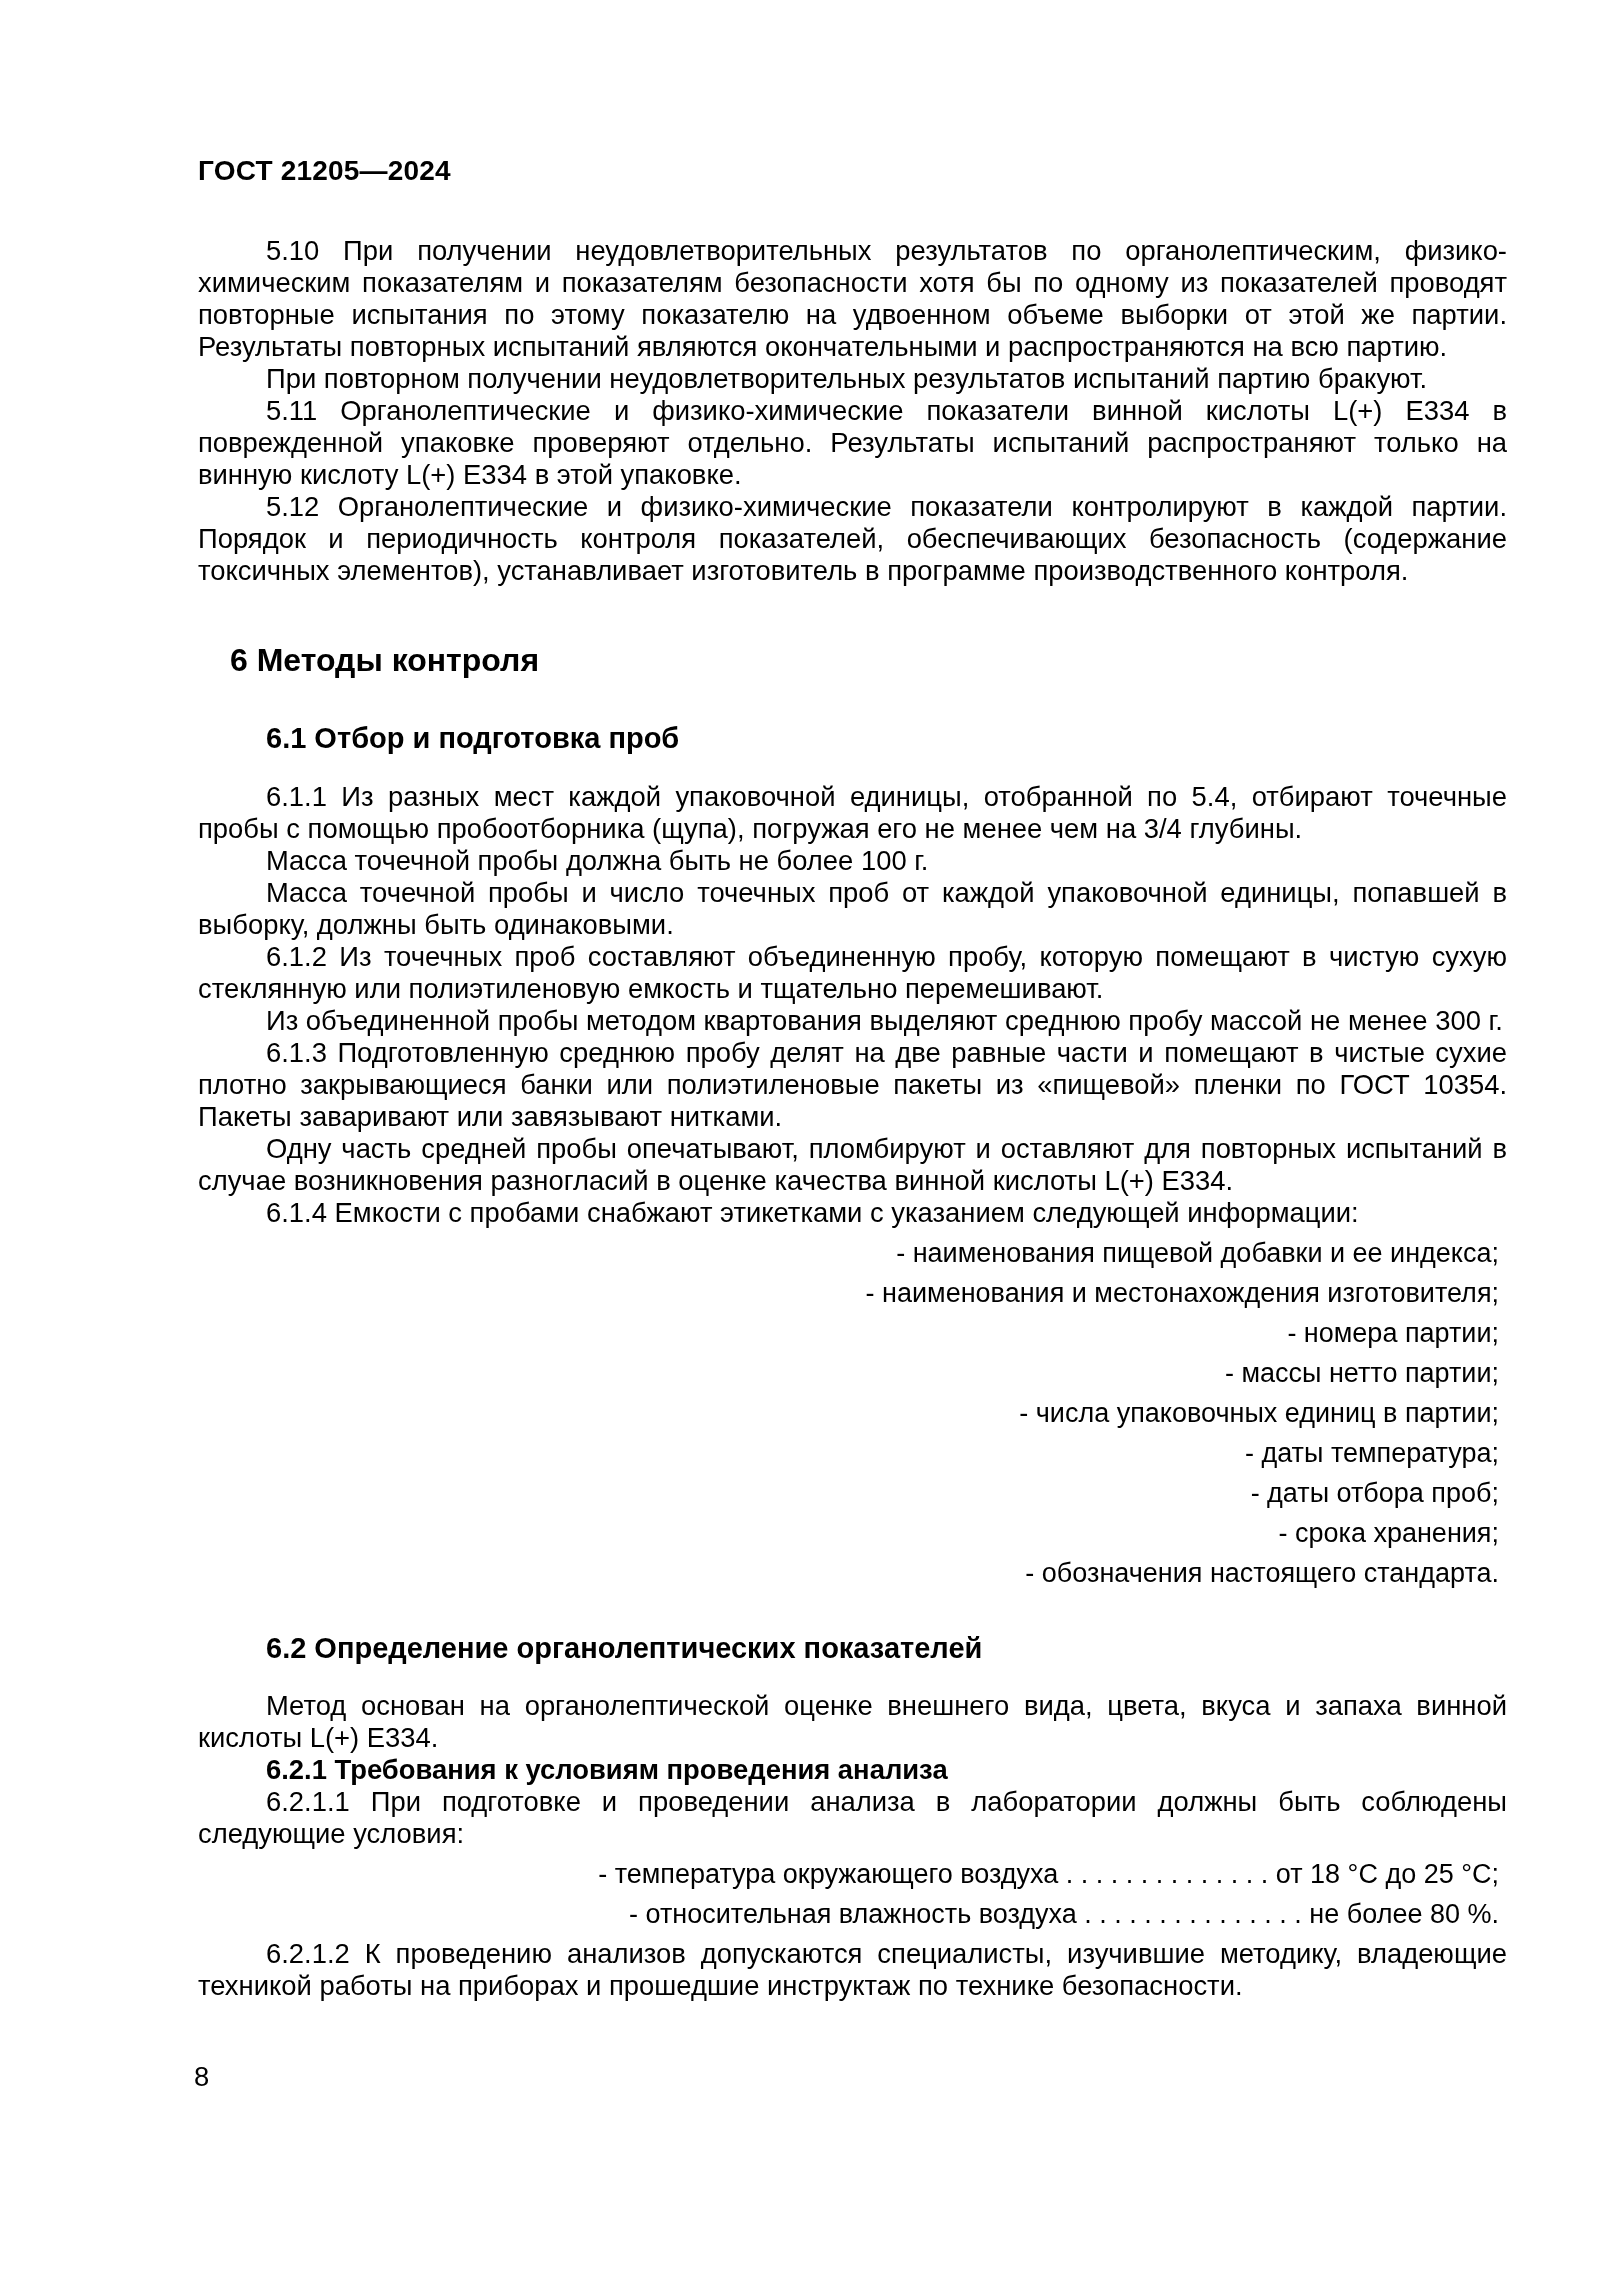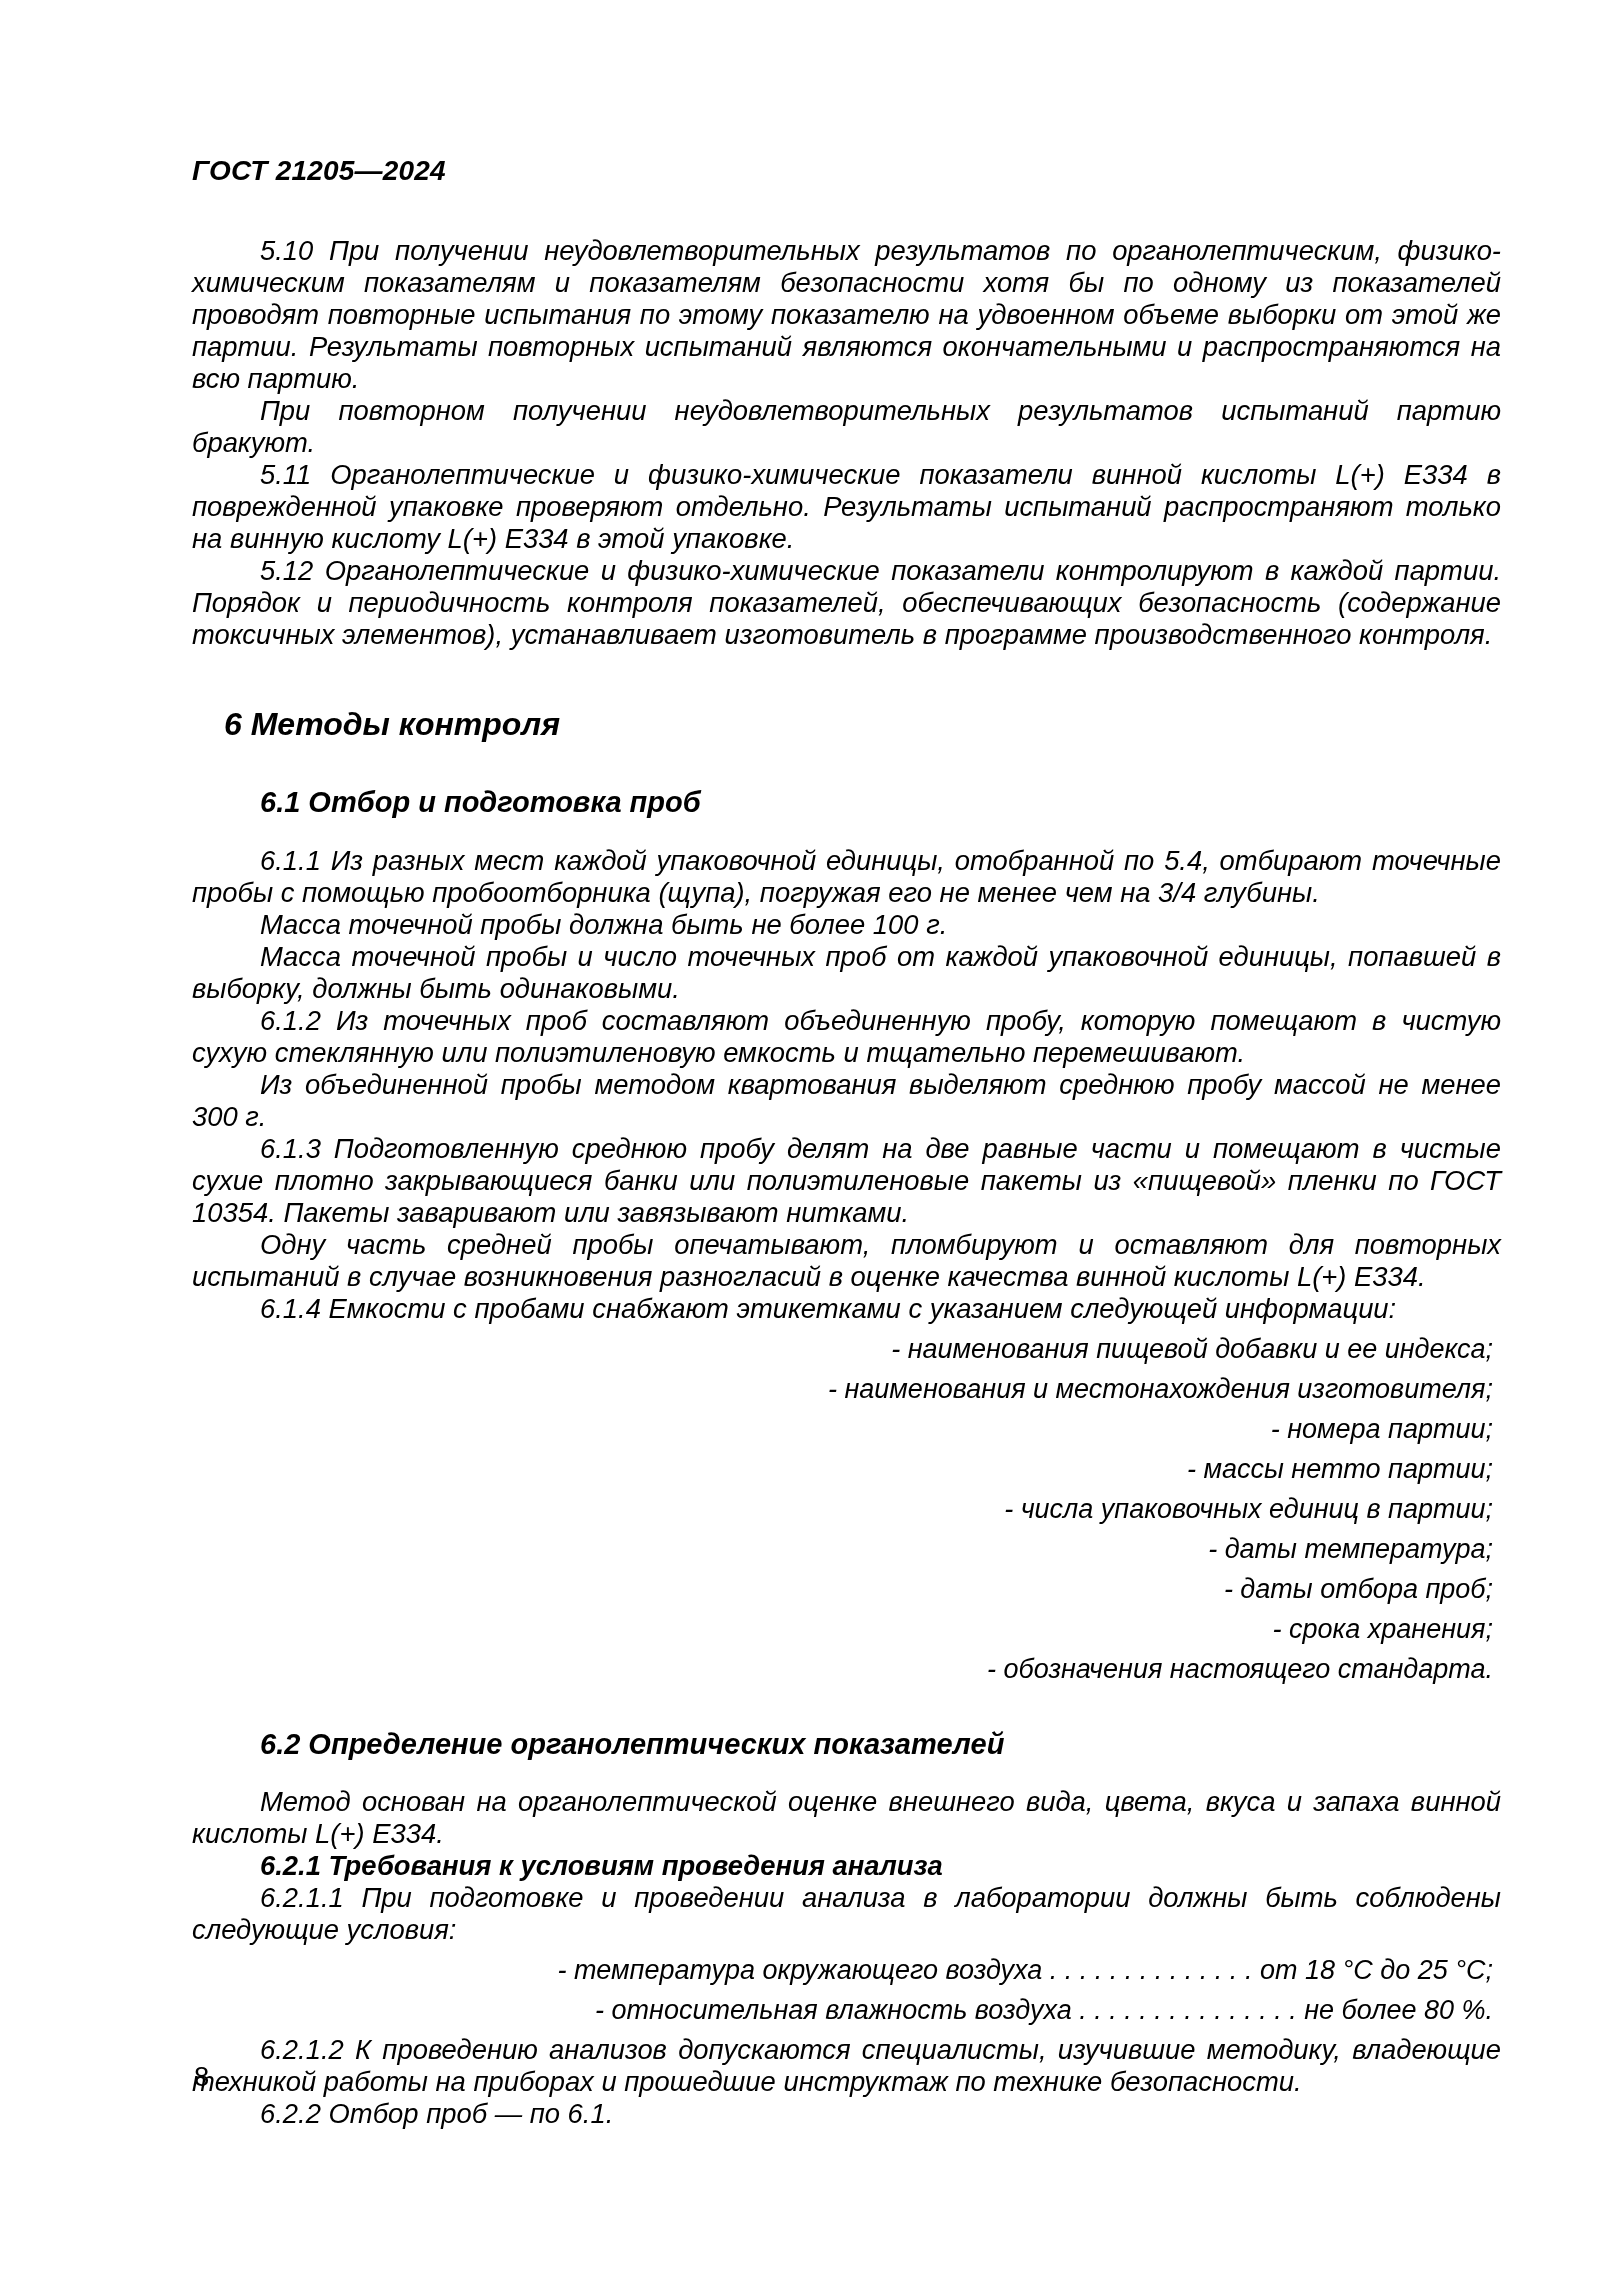--- a/index.html
+++ b/index.html
@@ -11,24 +11,23 @@
     position: relative;
     width: 1621px;
     height: 2293px;
     background: #ffffff;
     color: #000000;
     font-family: "Liberation Sans", "DejaVu Sans", sans-serif;
     overflow: hidden;
   }
   .content {
     position: absolute;
-    left: 192px;
+    left: 198px;
     top: 155px;
     width: 1309px;
-    font-style: italic;
   }
   .doc-header {
     font-weight: bold;
     font-size: 28px;
     line-height: 32px;
     margin: 0 0 48px 0;
     letter-spacing: 0.2px;
   }
   .para {
     font-size: 27.4px;
@@ -100,18 +99,17 @@
         <div class="list-item">- даты отбора проб;</div>
         <div class="list-item">- срока хранения;</div>
         <div class="list-item">- обозначения настоящего стандарта.</div>
         <div class="h2">6.2 Определение органолептических показателей</div>
         <div class="para">Метод основан на органолептической оценке внешнего вида, цвета, вкуса и запаха винной кислоты L(+) Е334.</div>
         <div class="h3">6.2.1 Требования к условиям проведения анализа</div>
         <div class="para">6.2.1.1 При подготовке и проведении анализа в лаборатории должны быть соблюдены следующие условия:</div>
         <div class="list-item">- температура окружающего воздуха . . . . . . . . . . . . . .  от 18 °С до 25 °С;</div>
         <div class="list-item">- относительная влажность воздуха . . . . . . . . . . . . . . .  не более 80 %.</div>
         <div class="para">6.2.1.2 К проведению анализов допускаются специалисты, изучившие методику, владеющие техникой работы на приборах и прошедшие инструктаж по технике безопасности.</div>
-        <div class="para">6.2.2 Отбор проб — по 6.1.</div>
       </div>
   </div>
   <div class="page-number">8</div>
 </div>
 
 
 </body></html>

